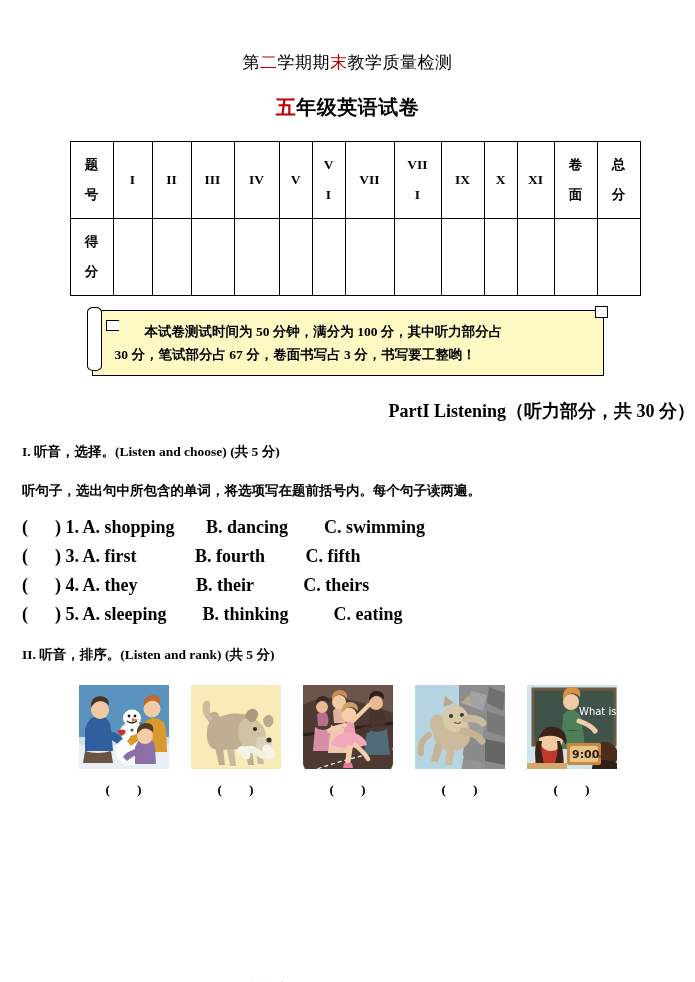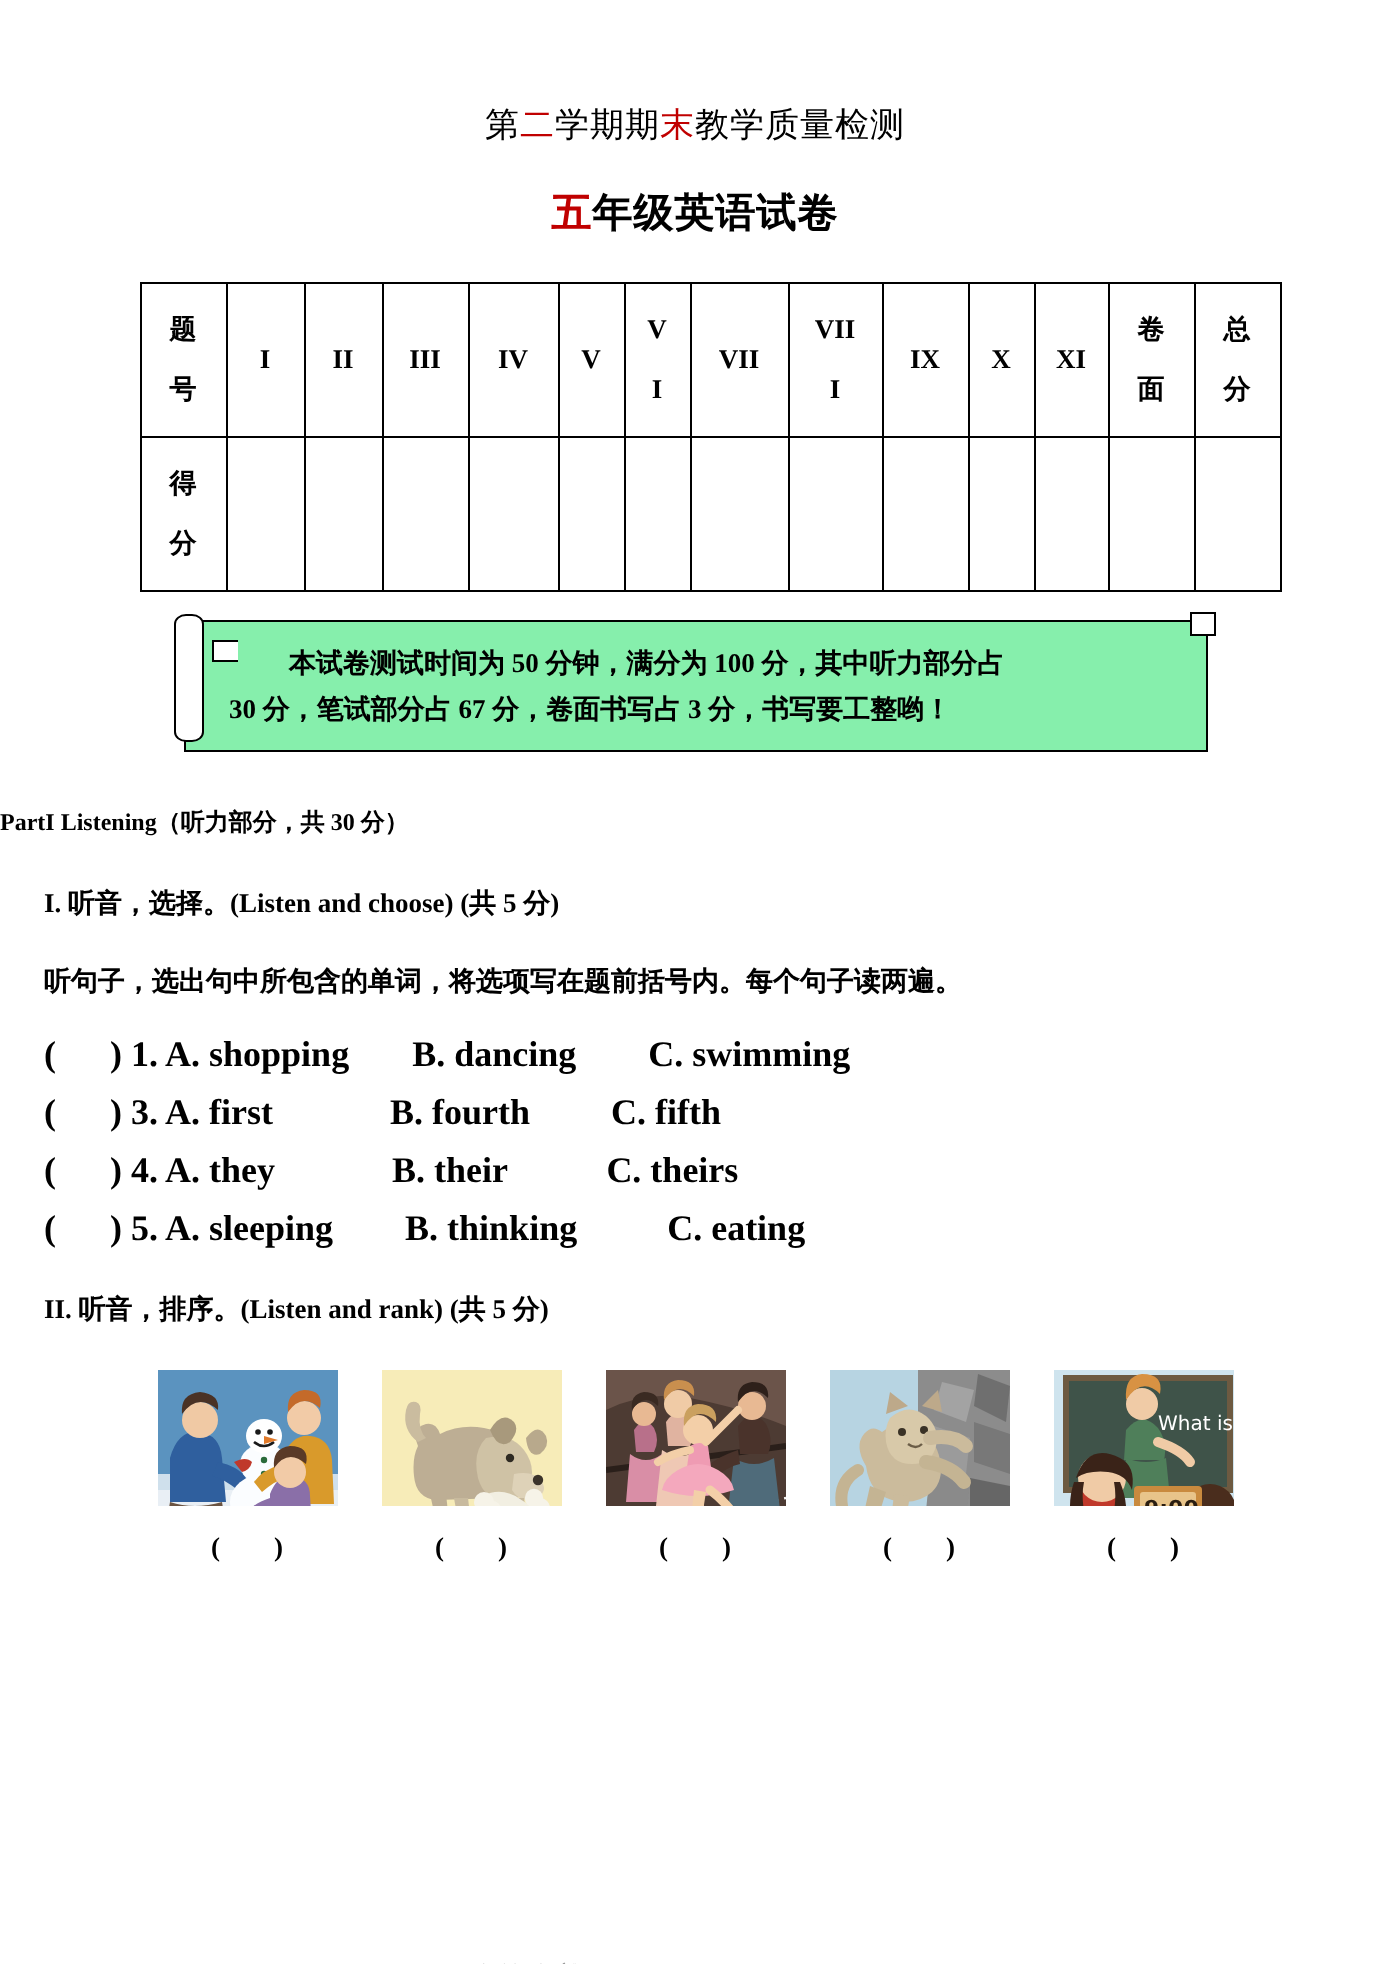--- a/index.html
+++ b/index.html
@@ -76,21 +76,21 @@
     width: 512px;
     margin: 14px auto 0 auto;
   }
   .notice-box {
     border: 1.4px solid #000000;
     box-sizing: border-box;
     padding: 9px 16px 9px 22px;
     font-size: 13.5px;
     font-weight: bold;
     line-height: 23px;
-    background: #86efac;
+    background: #fef9c3;
     position: relative;
     z-index: 2;
   }
   .notice-line1 { text-indent: 30px; }
   .scroll-left {
     position: absolute;
     left: -5px;
     top: -3px;
     width: 13px;
     height: 62px;
@@ -116,22 +116,22 @@
     width: 12px;
     height: 9px;
     border: 1.3px solid #000000;
     border-right: none;
     background: #ffffff;
     z-index: 4;
   }
 
   
   .part-title {
-    text-align: left;
-    font-size: 12px;
+    text-align: right;
+    font-size: 18px;
     font-weight: bold;
     margin-top: 25px;
     line-height: 20px;
   }
   .sec-head {
     margin: 21px 0 0 22px;
     font-size: 13.5px;
     font-weight: bold;
     line-height: 20px;
   }
@@ -159,21 +159,21 @@
   .pic-strip {
     margin: 20px 0 0 0;
     display: flex;
     justify-content: center;
     align-items: flex-end;
     gap: 22px;
   }
   .pic-cell { width: 90px; }
   .pic-frame {
     width: 90px;
-    height: 68px;
+    height: 84px;
     overflow: hidden;
     position: relative;
   }
   .pic-svg { display: block; width: 90px; height: 88px; }
 
   .ans-row {
     display: flex;
     justify-content: center;
     gap: 22px;
     margin-top: 13px;

